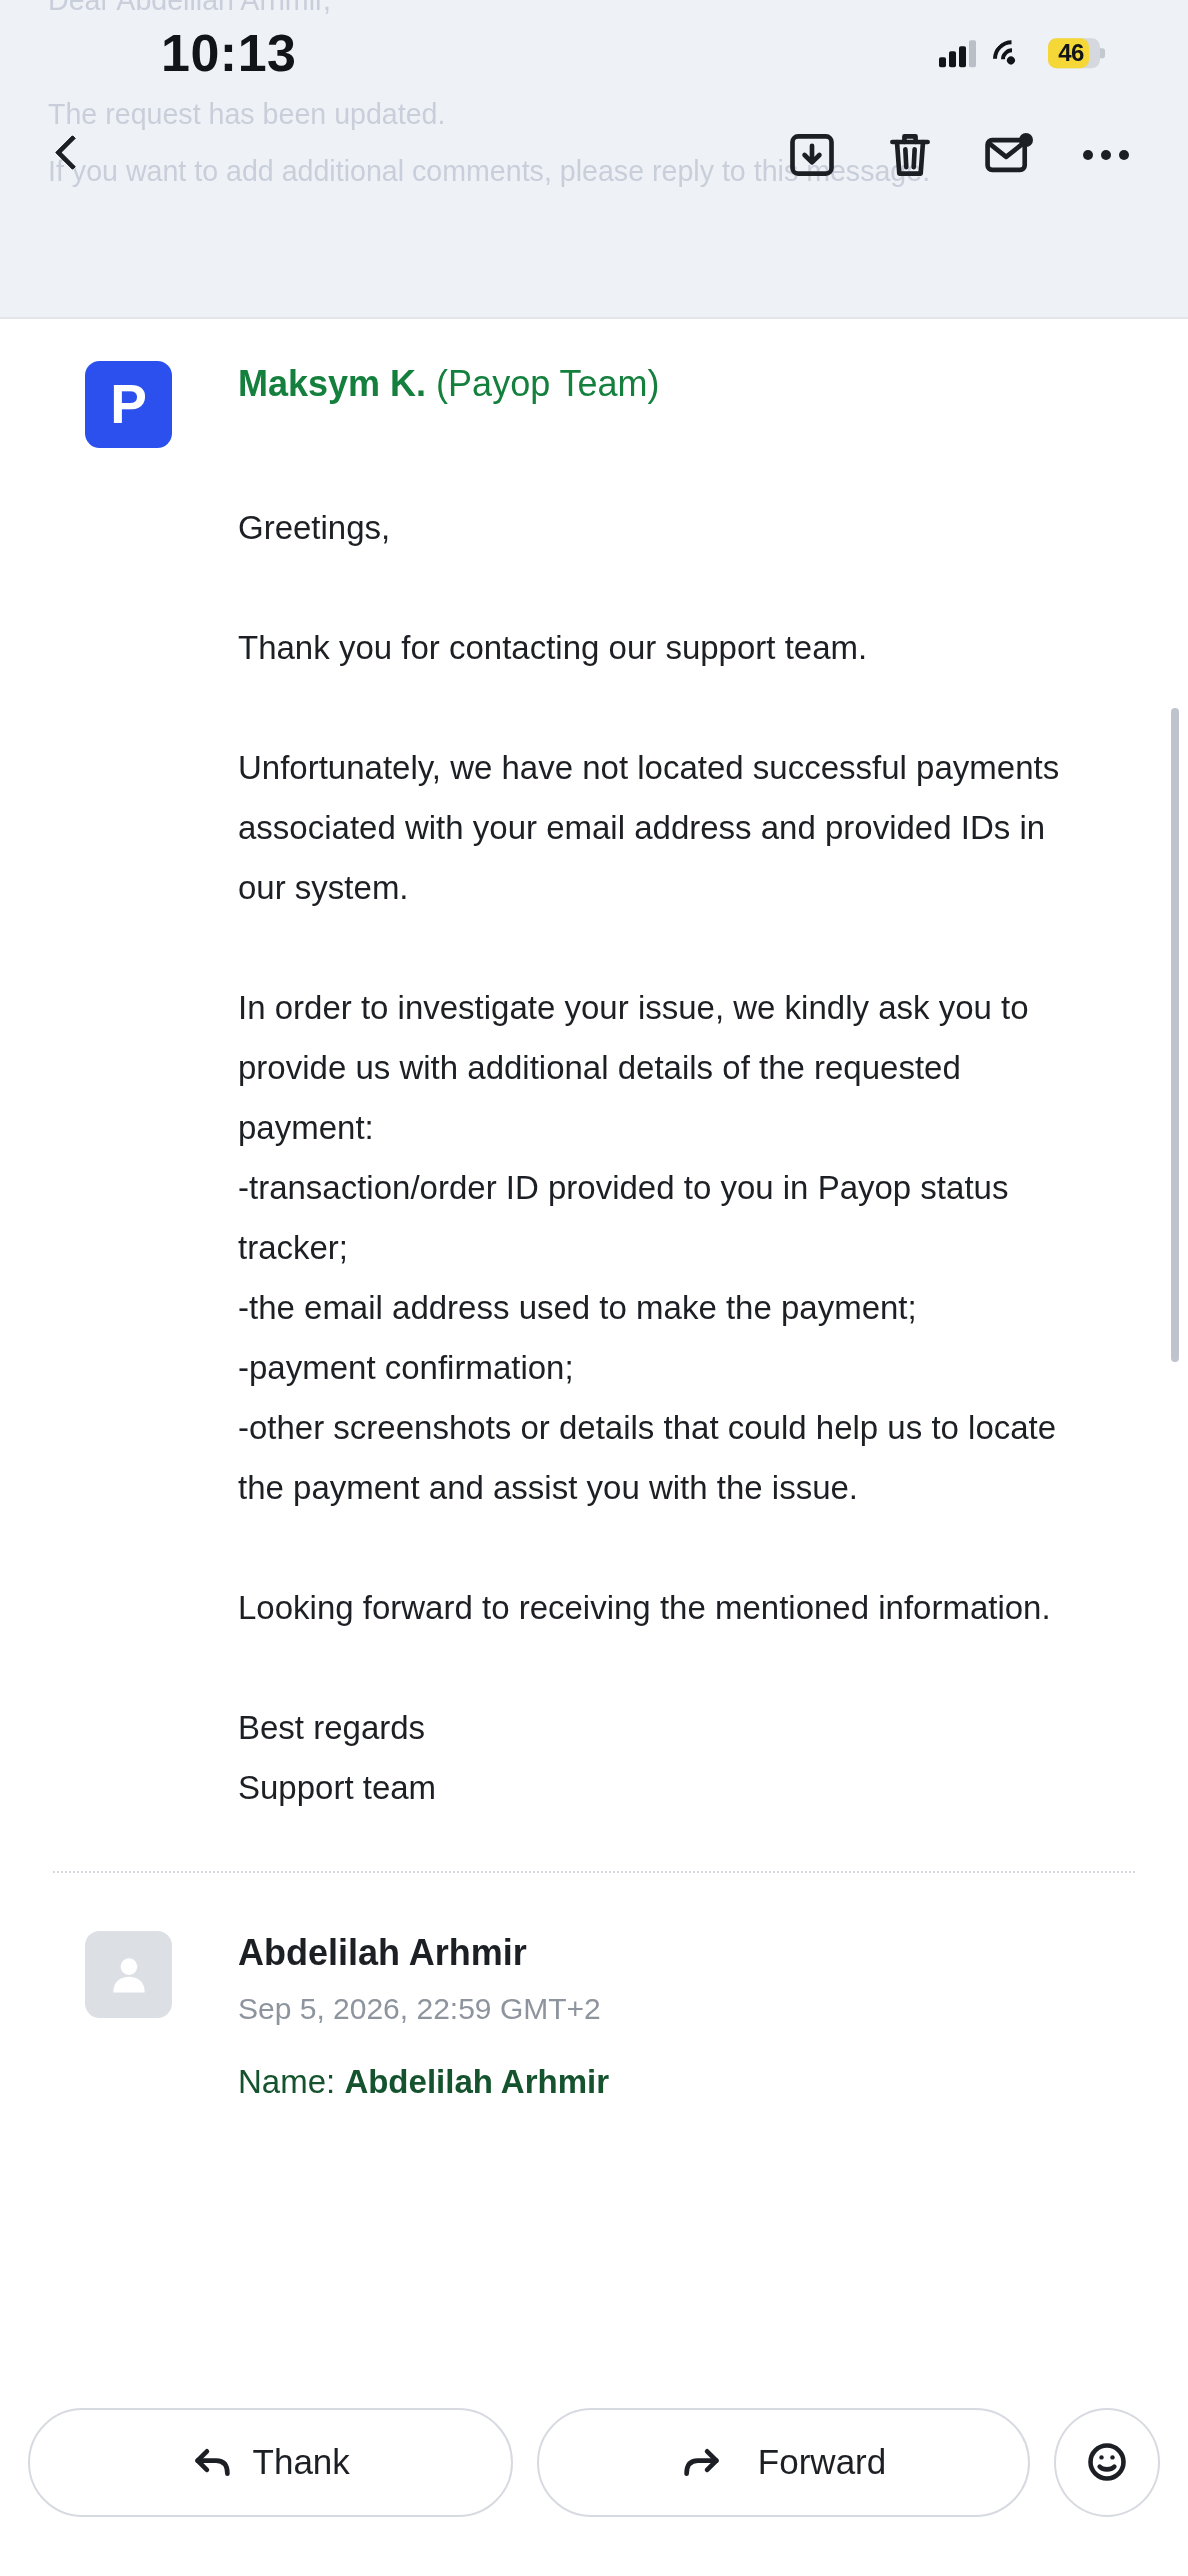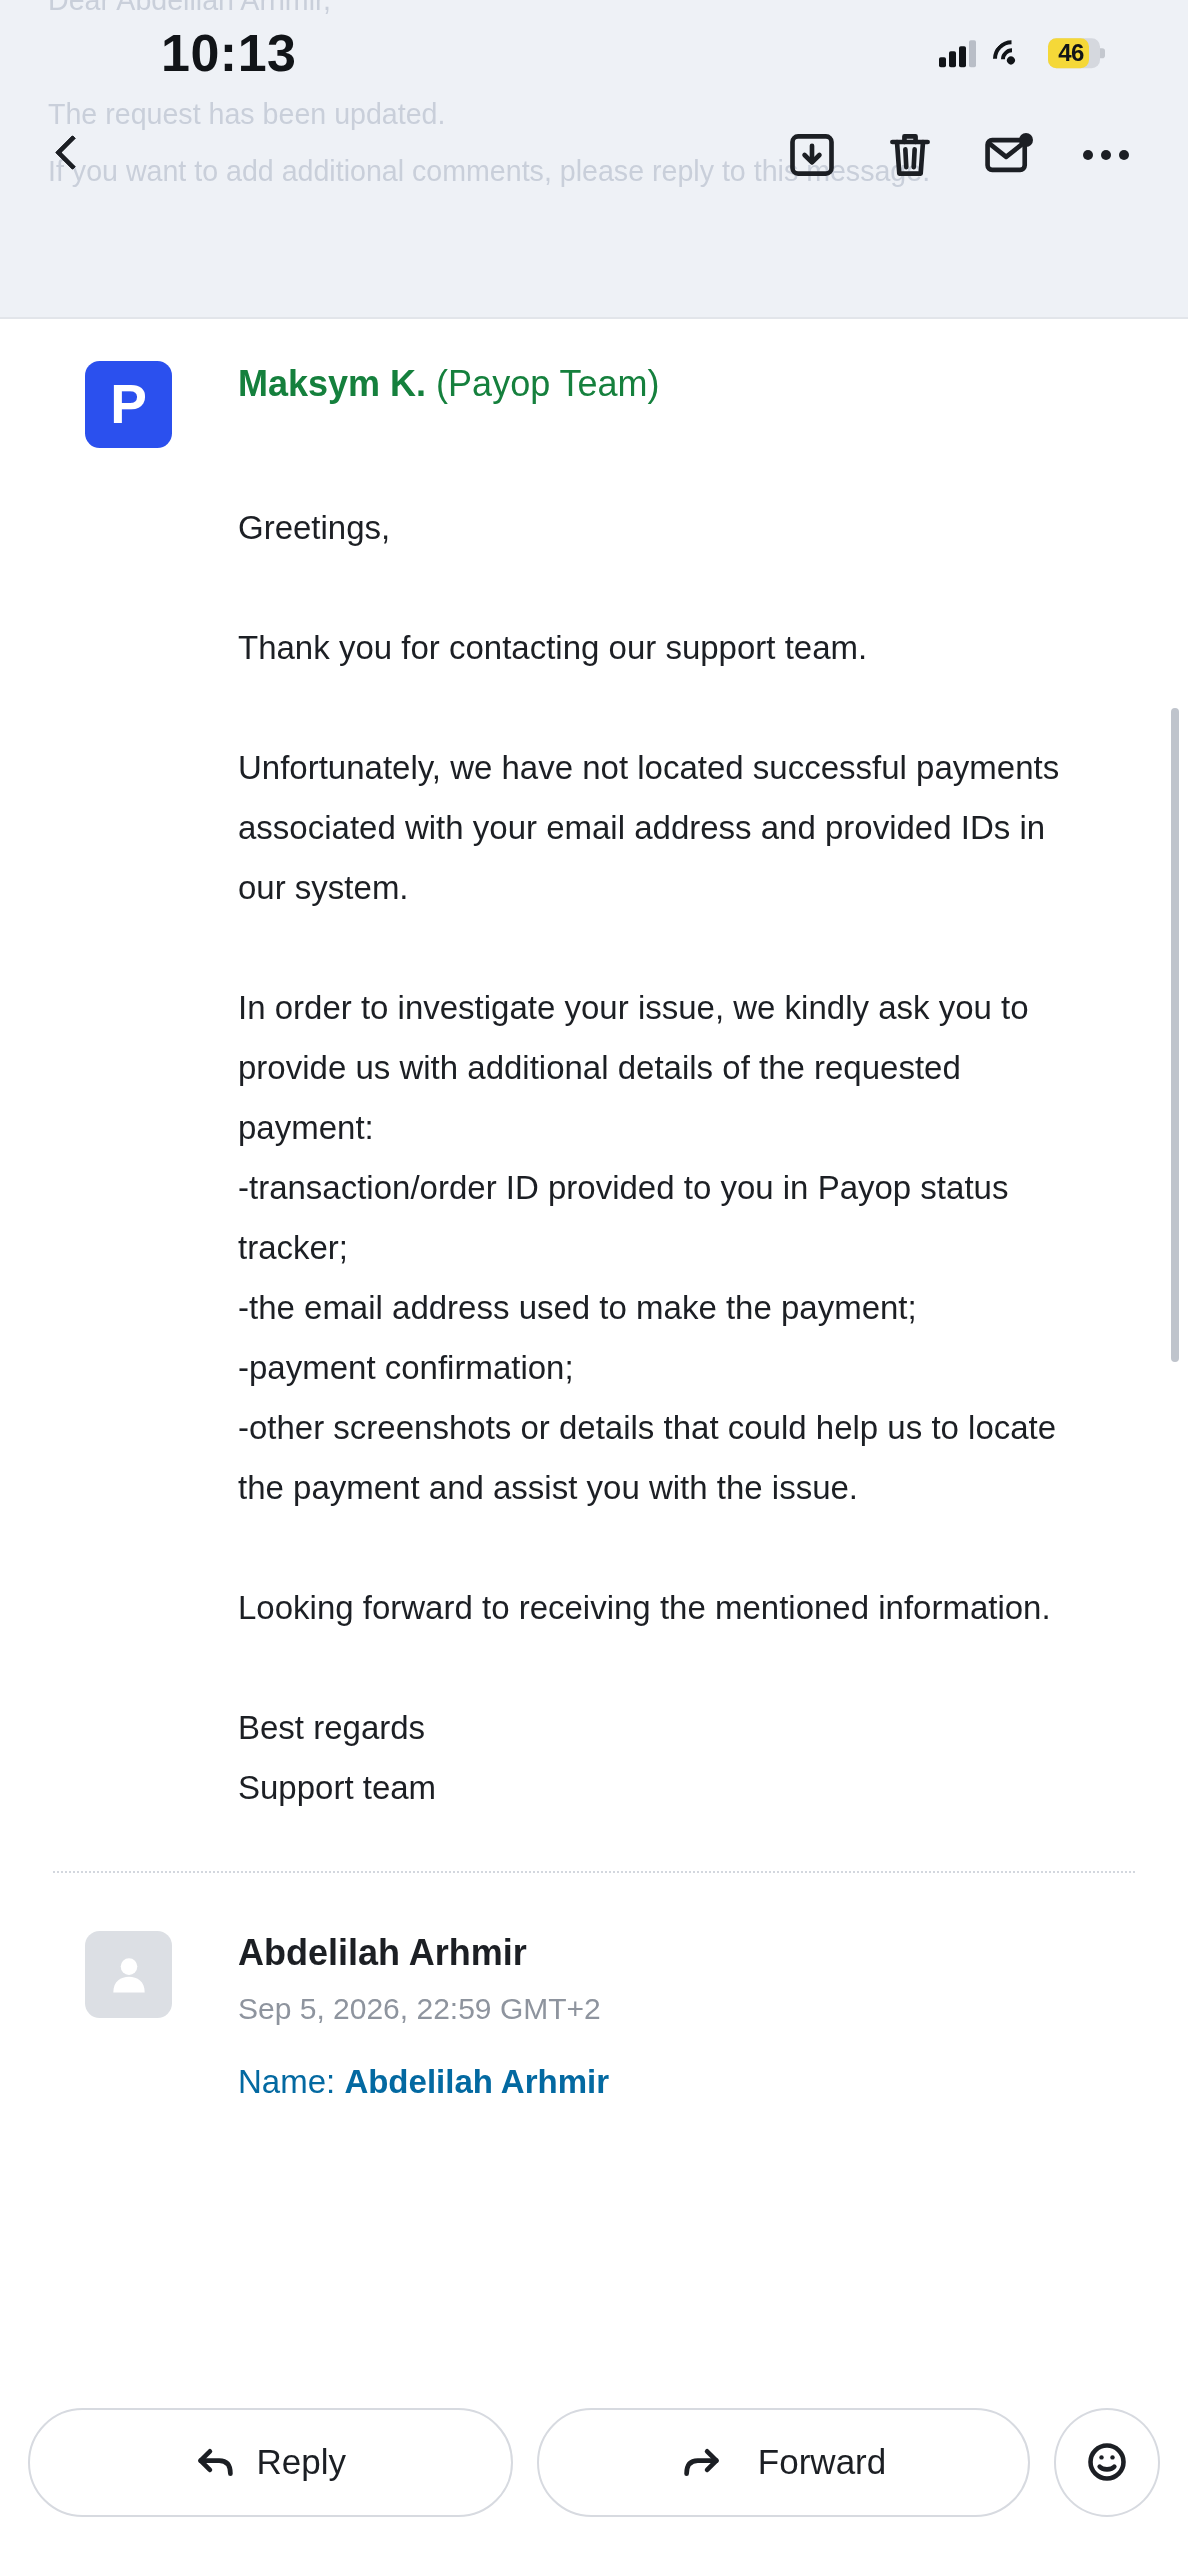--- a/index.html
+++ b/index.html
@@ -244,21 +244,21 @@
   .date-line2 {
     position: absolute;
     left: 238px; top: 78px;
     font-size: 30px;
     color: #8e949e;
   }
   .quoted-text {
     padding: 0 40px 0 238px;
     font-size: 33px;
     line-height: 60px;
-    color: #0369a1;
+    color: #14532d;
   }
   .quoted-text b { font-weight: 700; }
 
   
   .scrollbar {
     position: absolute;
     right: 9.2px; top: 708px;
     width: 8.3px; height: 654px;
     border-radius: 5.5px;
     background: #bfc4cc;
@@ -428,21 +428,21 @@
 
 <div class="scrollbar"></div>
 
 <div class="bottom-fade"></div>
 <div class="actions">
   <div class="pill reply">
     <svg width="41" height="41" viewBox="0 0 44 44">
       <path class="ic" stroke-width="4" d="M16 10 L6 20 L16 30"></path>
       <path class="ic" stroke-width="4" d="M6 20 L26 20 C34 20 38 25 38 34"></path>
     </svg>
-    <span class="pill-label">Reply</span>
+    <span class="pill-label">Thank</span>
   </div>
   <div class="pill forward">
     <svg width="41" height="41" viewBox="0 0 44 44">
       <path class="ic" stroke-width="4" d="M28 10 L38 20 L28 30"></path>
       <path class="ic" stroke-width="4" d="M38 20 L18 20 C10 20 6 25 6 34"></path>
     </svg>
     <span class="pill-label">Forward</span>
   </div>
   <div class="pill emoji">
     <svg width="44" height="44" viewBox="0 0 48 48">

